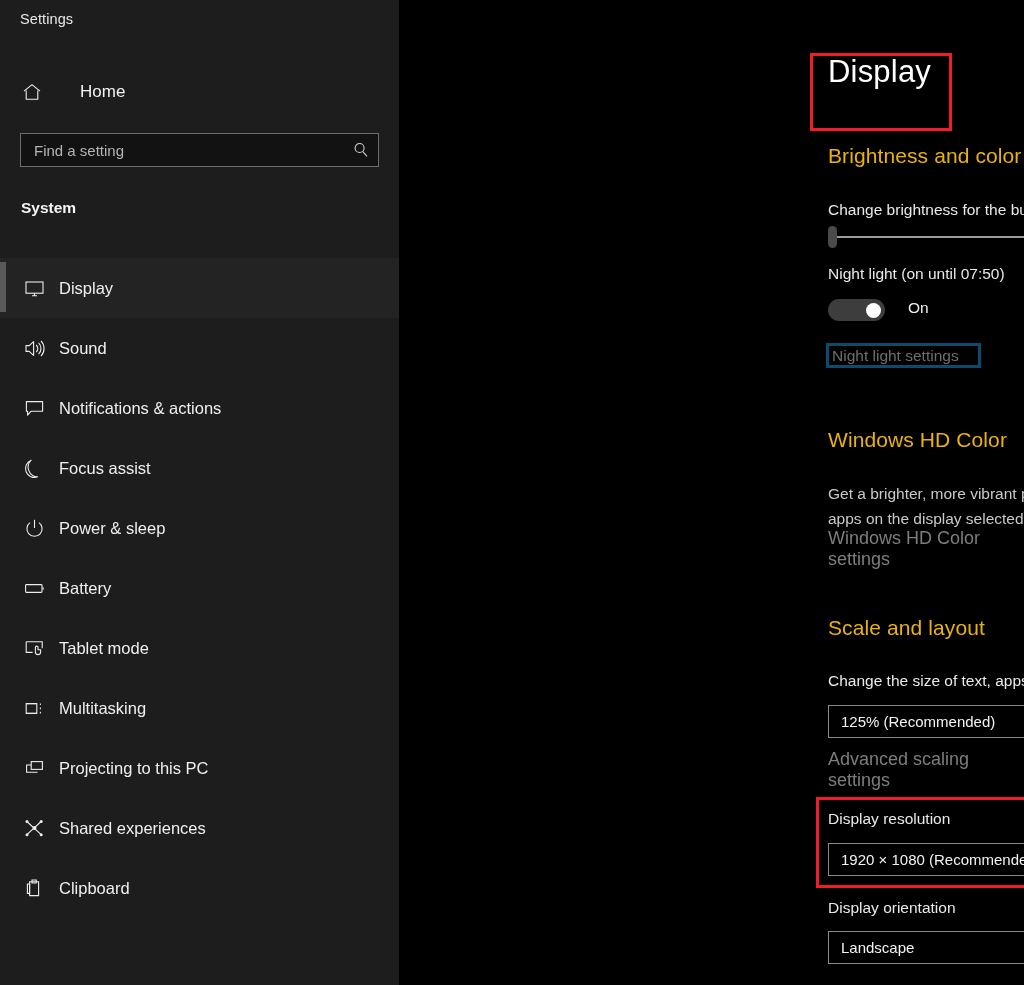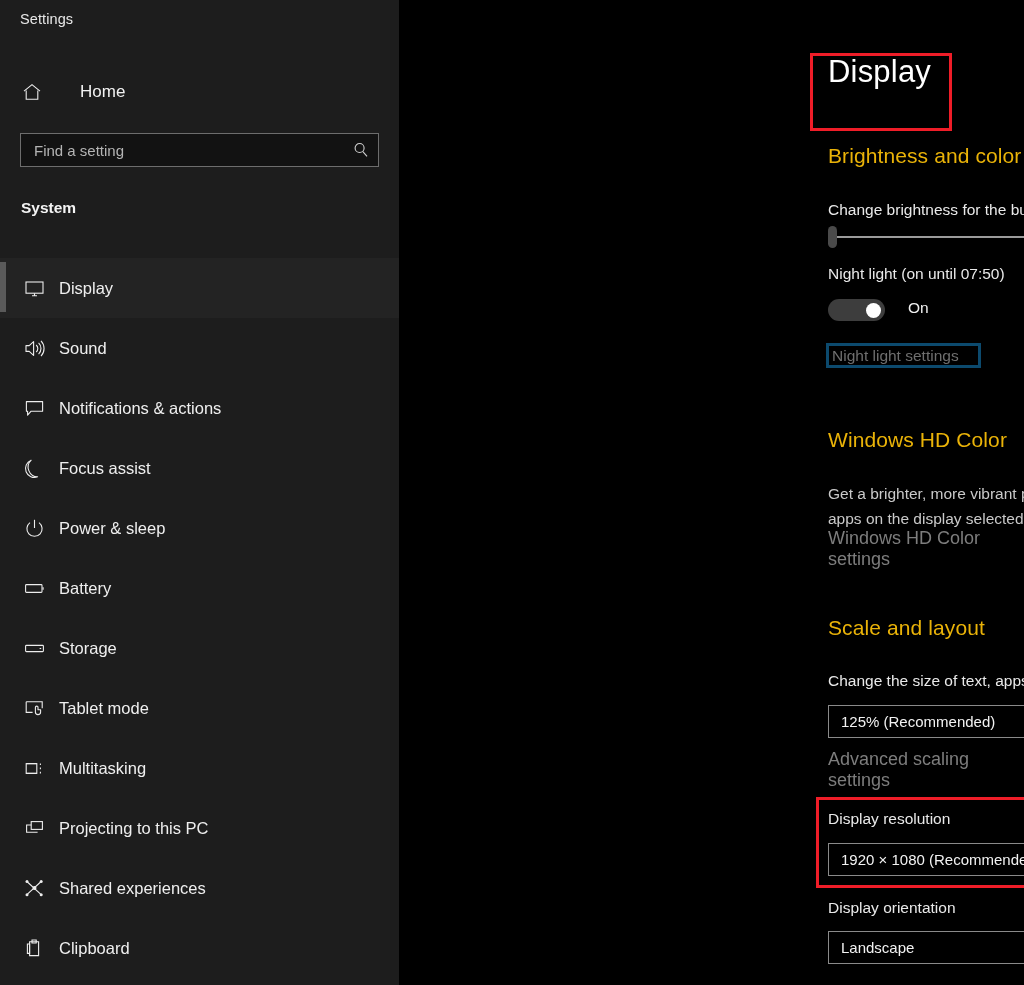--- a/index.html
+++ b/index.html
@@ -356,30 +356,20 @@
 
         <span class="ic">
           <svg width="23" height="23" viewBox="0 0 23 23" fill="none" stroke="#ededed" stroke-width="1.1">
             <rect x="2.6" y="7.6" width="16.4" height="7.8" rx="0.8"></rect>
             <path d="M20.1 10.2 v2.6"></path>
           </svg>
         </span>
         <span class="lb">Battery</span>
       </div>
 
-      <div class="nav-item">
-
-        <span class="ic">
-          <svg width="23" height="23" viewBox="0 0 23 23" fill="none" stroke="#ededed" stroke-width="1.1">
-            <rect x="2.6" y="8.4" width="17.8" height="6.2" rx="0.8"></rect>
-            <path d="M16.6 11.5 h1.6"></path>
-          </svg>
-        </span>
-        <span class="lb">Storage</span>
-      </div>
 
       <div class="nav-item">
 
         <span class="ic">
           <svg width="23" height="23" viewBox="0 0 23 23" fill="none" stroke="#ededed" stroke-width="1.1">
             <path d="M3.2 4.8 h16 v6.4"></path>
             <path d="M3.2 4.8 v10.6 h6.4"></path>
             <path d="M12.4 10.4 v4.6 a2.6 2.6 0 0 0 5.2 0 v-2.3 h-2.6 v-2.3 a1.3 1.3 0 0 0 -2.6 0 Z" stroke-linejoin="round"></path>
           </svg>
         </span>

